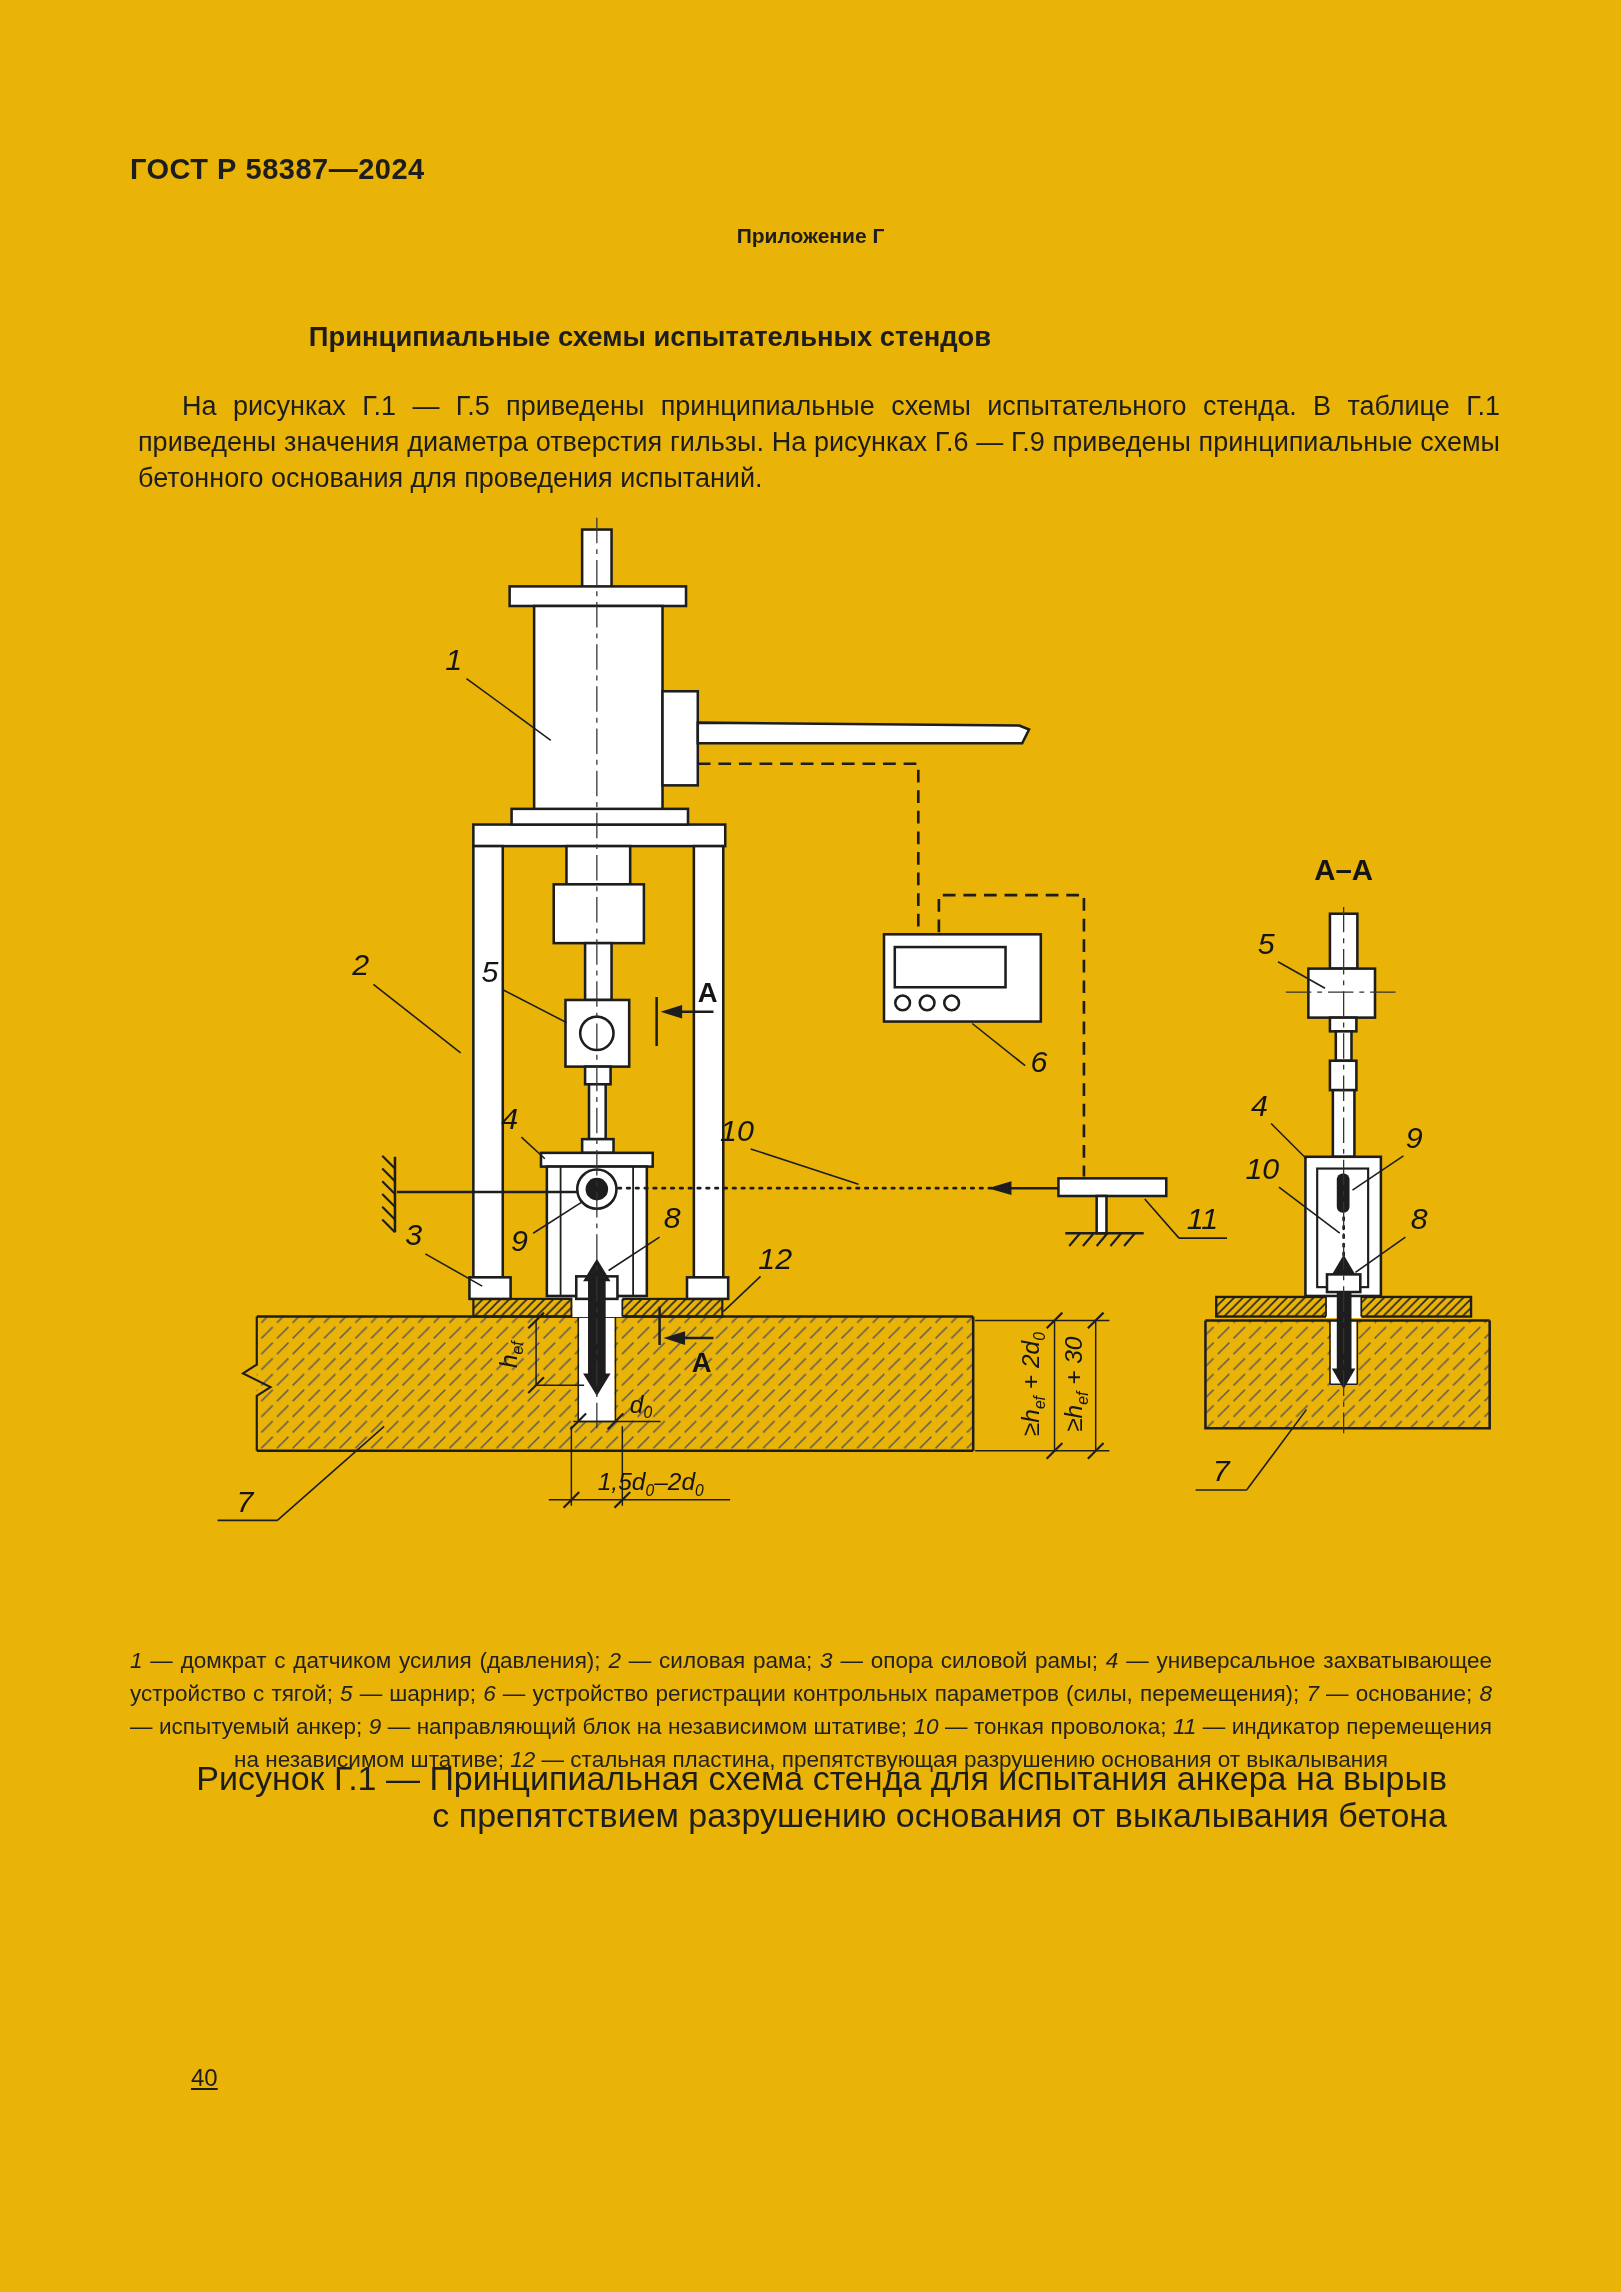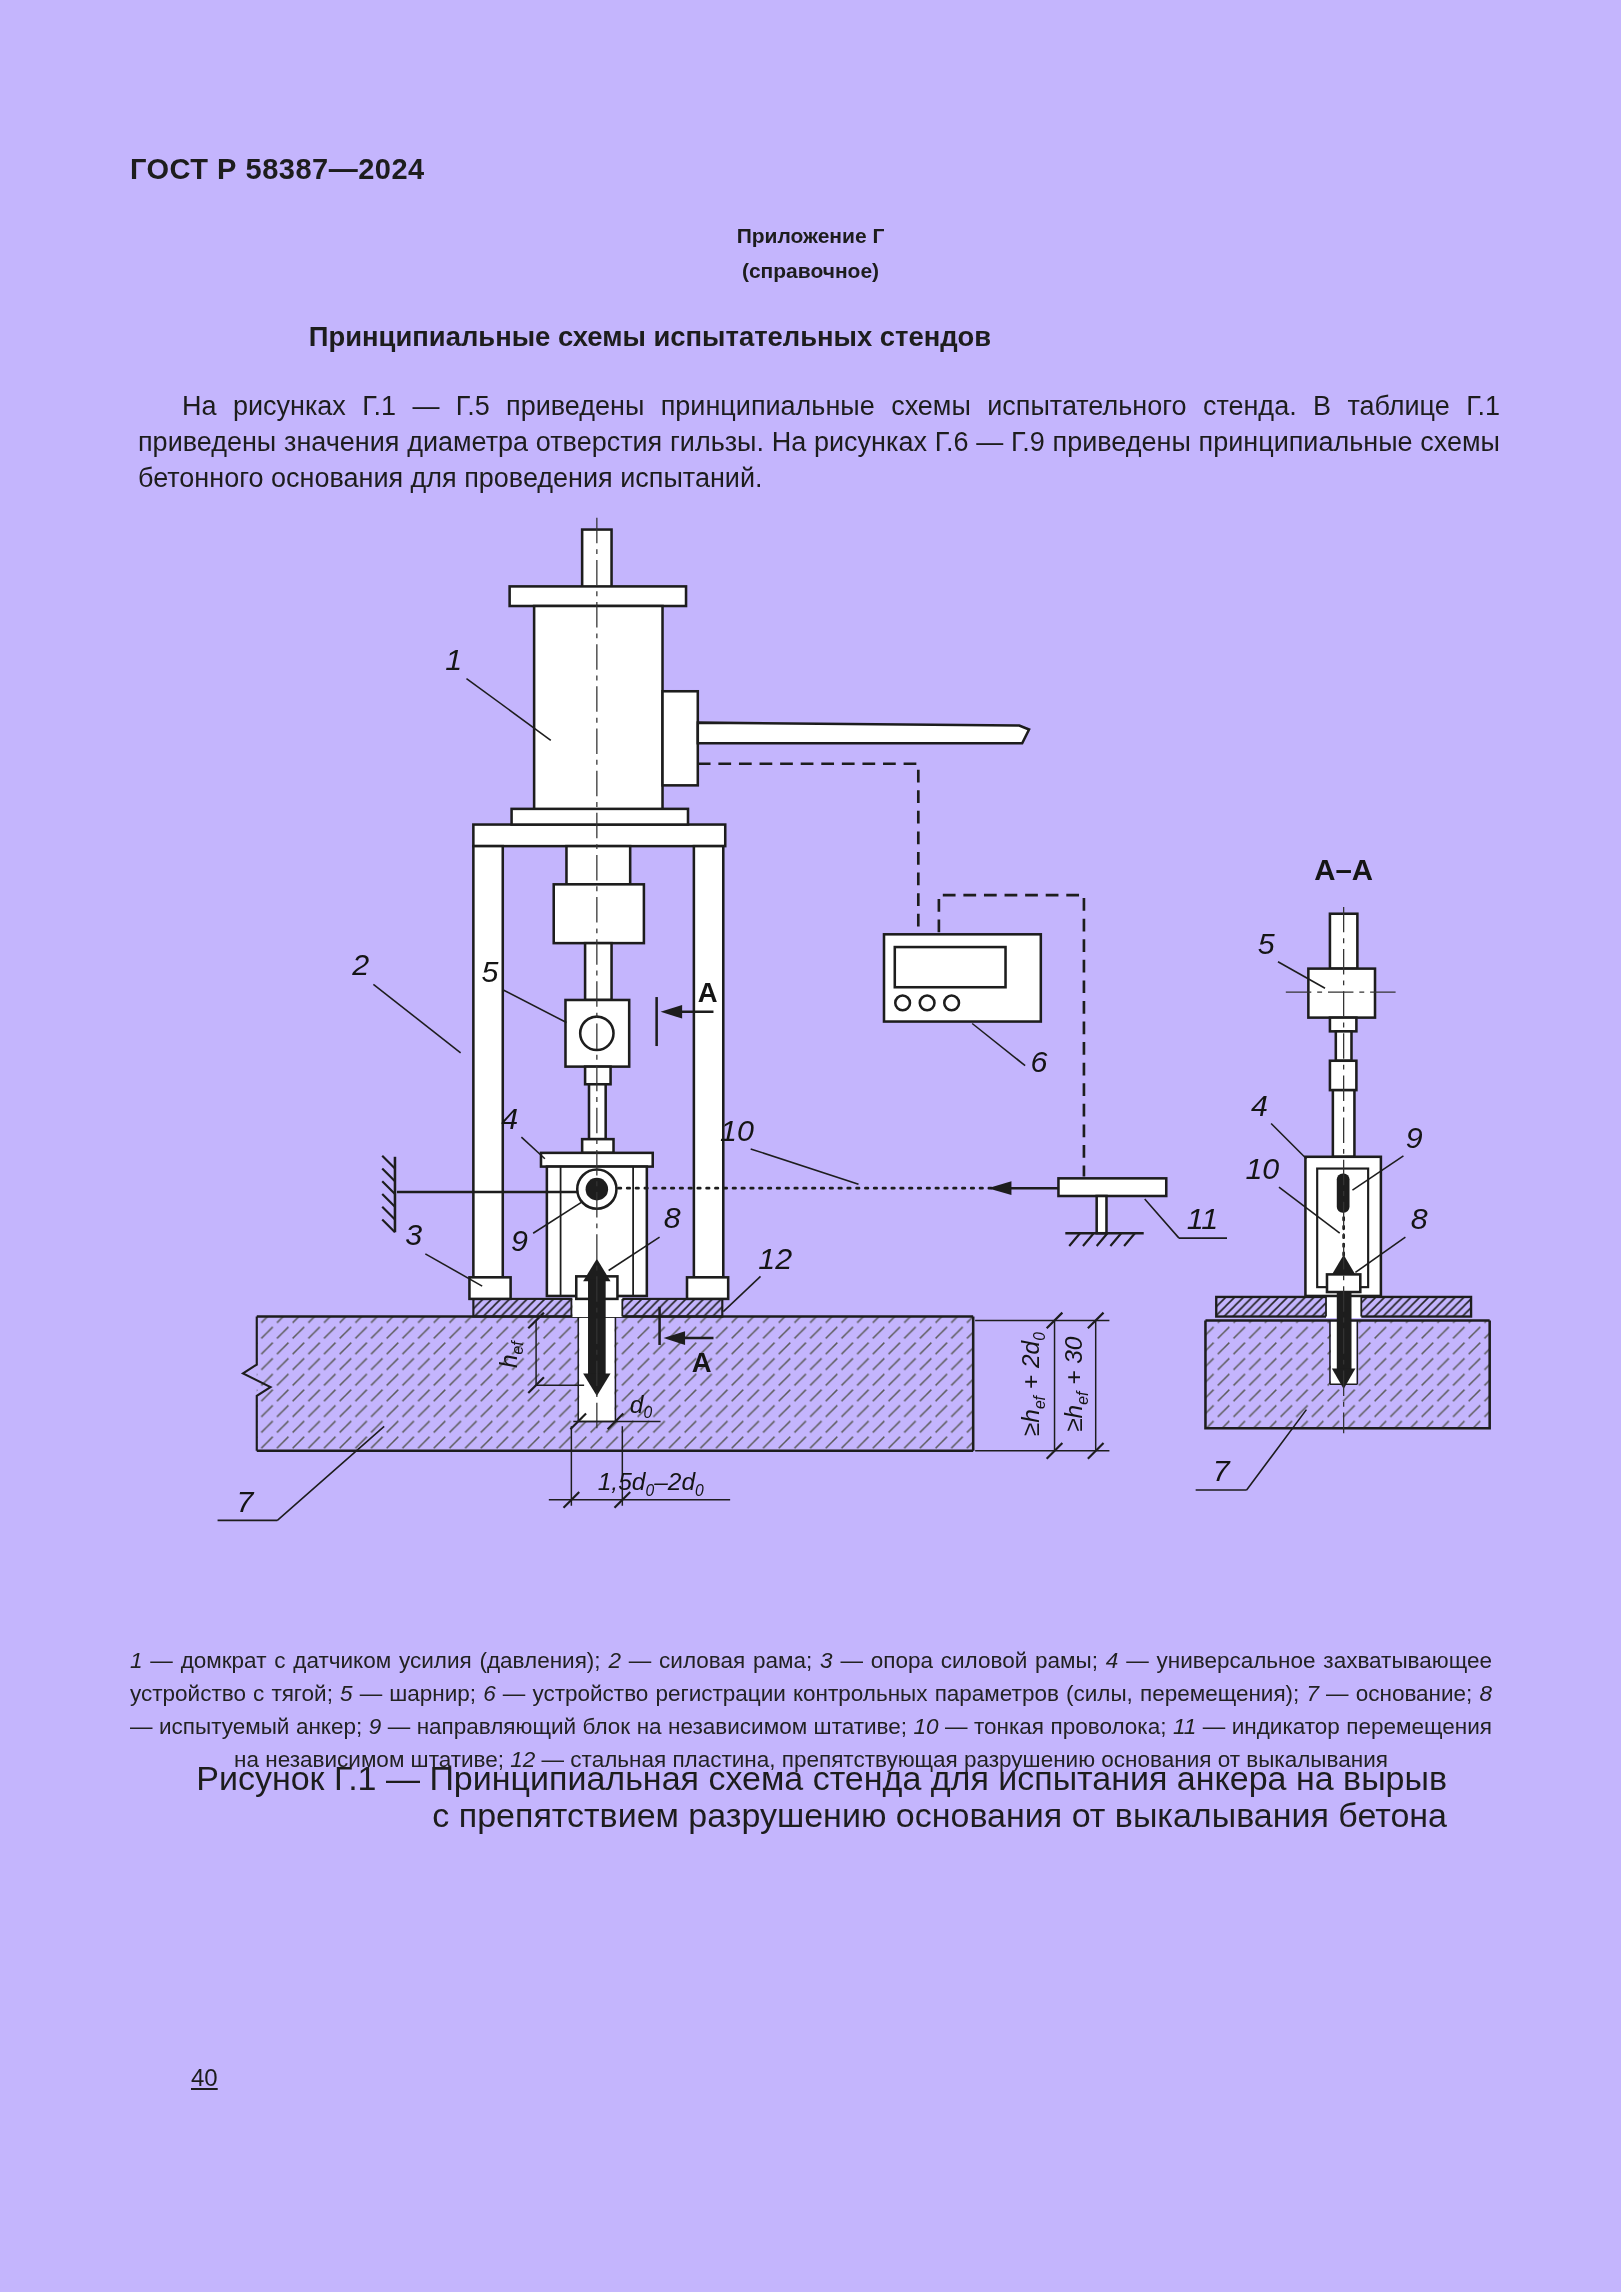--- a/index.html
+++ b/index.html
@@ -1,18 +1,18 @@
 <!DOCTYPE html>
 <html><head>
 <meta charset="utf-8">
 <style>
   html,body{margin:0;padding:0;background:#e8e8e8;}
   .page{
     position:relative;width:1621px;height:2293px;margin:0 auto;
-    background:#c4b5fd;overflow:hidden;
+    background:#eab308;overflow:hidden;
     font-family:"Liberation Sans", sans-serif;color:#1d1d1d;
   }
   .abs{position:absolute;}
   .doc-code{left:130px;top:153px;font-size:29px;font-weight:bold;letter-spacing:0.5px;}
   .annex-block{left:0;top:218px;width:1621px;text-align:center;font-weight:bold;font-size:21px;line-height:35px;}
   .heading{left:0;top:321px;width:1300px;text-align:center;font-weight:bold;font-size:27.4px;}
   .intro{
     left:130px;top:380px;width:1362px;font-size:27px;line-height:36px;
     text-align:justify;text-indent:44px;margin:8px;
   }
@@ -46,21 +46,20 @@
 </style>
 </head>
 <body>
 
 <div class="page">
 
   <div class="abs doc-code">ГОСТ Р 58387—2024</div>
 
   <div class="abs annex-block">
     <div>Приложение Г</div>
-    <div>(справочное)</div>
   </div>
 
   <div class="abs heading">Принципиальные схемы испытательных стендов</div>
 
   <p class="abs intro">На рисунках Г.1 — Г.5 приведены принципиальные схемы испытательного стенда. В таблице Г.1 приведены значения диаметра отверстия гильзы. На рисунках Г.6 — Г.9 приведены принципиальные схемы бетонного основания для проведения испытаний.</p>
 
   <svg class="abs" style="left:0;top:0;" width="1621" height="2293" viewBox="0 0 1654 2339" aria-label="schematic">
     <defs>
       <pattern id="hconc" width="16" height="16" patternUnits="userSpaceOnUse">
         <path d="M-4,4 l8,-8 M0,16 L16,0 M12,20 l8,-8" stroke="#5b5b5b" stroke-width="1.5" stroke-dasharray="9 6" fill="none"></path>

